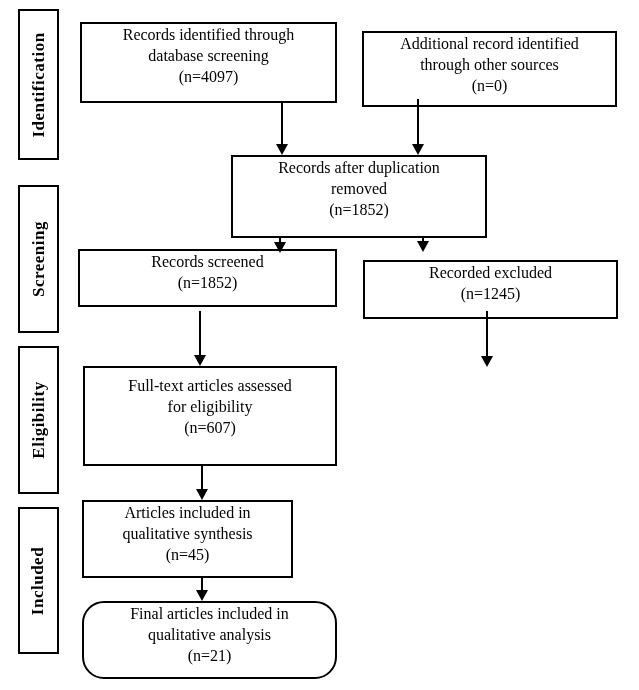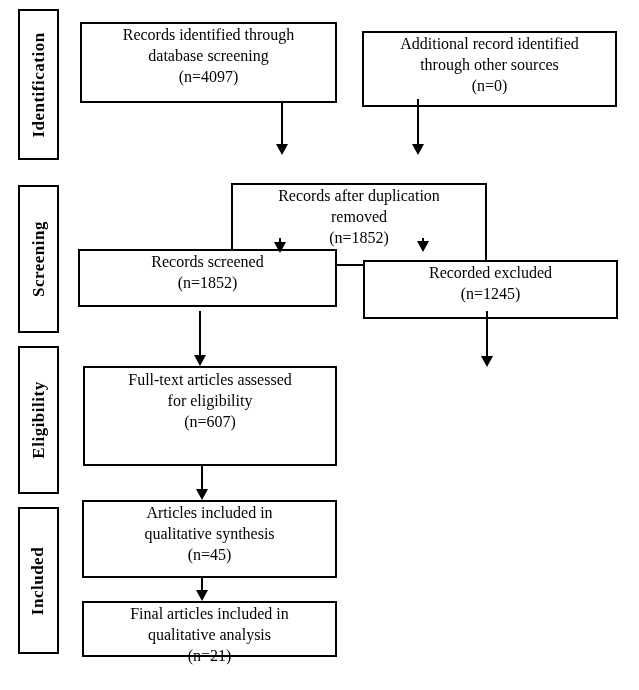--- a/index.html
+++ b/index.html
@@ -35,21 +35,21 @@
     position: absolute;
     border: 2px solid #000000;
     background: #ffffff;
     display: flex;
     justify-content: center;
     text-align: center;
     box-sizing: border-box;
   }
   .fbox.top-aligned {
     align-items: flex-start;
-    padding-top: 1px;
+    padding-top: 7px;
   }
   .fbox .box-text {
     white-space: pre-line;
     font-size: 16px;
     line-height: 21px;
   }
   .arrow {
     position: absolute;
     display: flex;
     flex-direction: column;
@@ -92,21 +92,21 @@
 database screening
 (n=4097)</span>
   </div>
 
   <div class="fbox" style="left:362px; top:31px; width:255px; height:76px;">
     <span class="box-text">Additional record identified
 through other sources
 (n=0)</span>
   </div>
 
-  <div class="fbox" style="left:231px; top:155px; width:256px; height:83px;margin-top:28px;">
+  <div class="fbox" style="left:231px; top:155px; width:256px; height:83px;">
     <span class="box-text">Records after duplication
 removed
 (n=1852)</span>
   </div>
 
   <div class="fbox" style="left:78px; top:249px; width:259px; height:58px;">
     <span class="box-text">Records screened
 (n=1852)</span>
   </div>
 
@@ -115,27 +115,27 @@
 (n=1245)</span>
   </div>
 
   <div class="fbox top-aligned" style="left:83px; top:366px; width:254px; height:100px;">
     <span class="box-text">Full-text articles assessed
 for eligibility
 (n=607)</span>
   </div>
 
 
-  <div class="fbox" style="left:82px; top:500px; width:255px; height:78px;">
+  <div class="fbox" style="left:82px; top:500px; width:211px; height:78px;">
     <span class="box-text">Articles included in
 qualitative synthesis
 (n=45)</span>
   </div>
 
-  <div class="fbox" style="left:82px; top:601px; width:255px; height:56px;">
+  <div class="fbox" style="left:82px; top:601px; width:255px; height:78px;border-radius:22px;">
     <span class="box-text">Final articles included in
 qualitative analysis
 (n=21)</span>
   </div>
 
   <div class="arrow" style="left:276px; top:103px; width:12px; height:52px;">
     <div class="stem"></div>
       <div class="head"></div>
   </div>
   <div class="arrow" style="left:412px; top:99px; width:12px; height:56px;">

